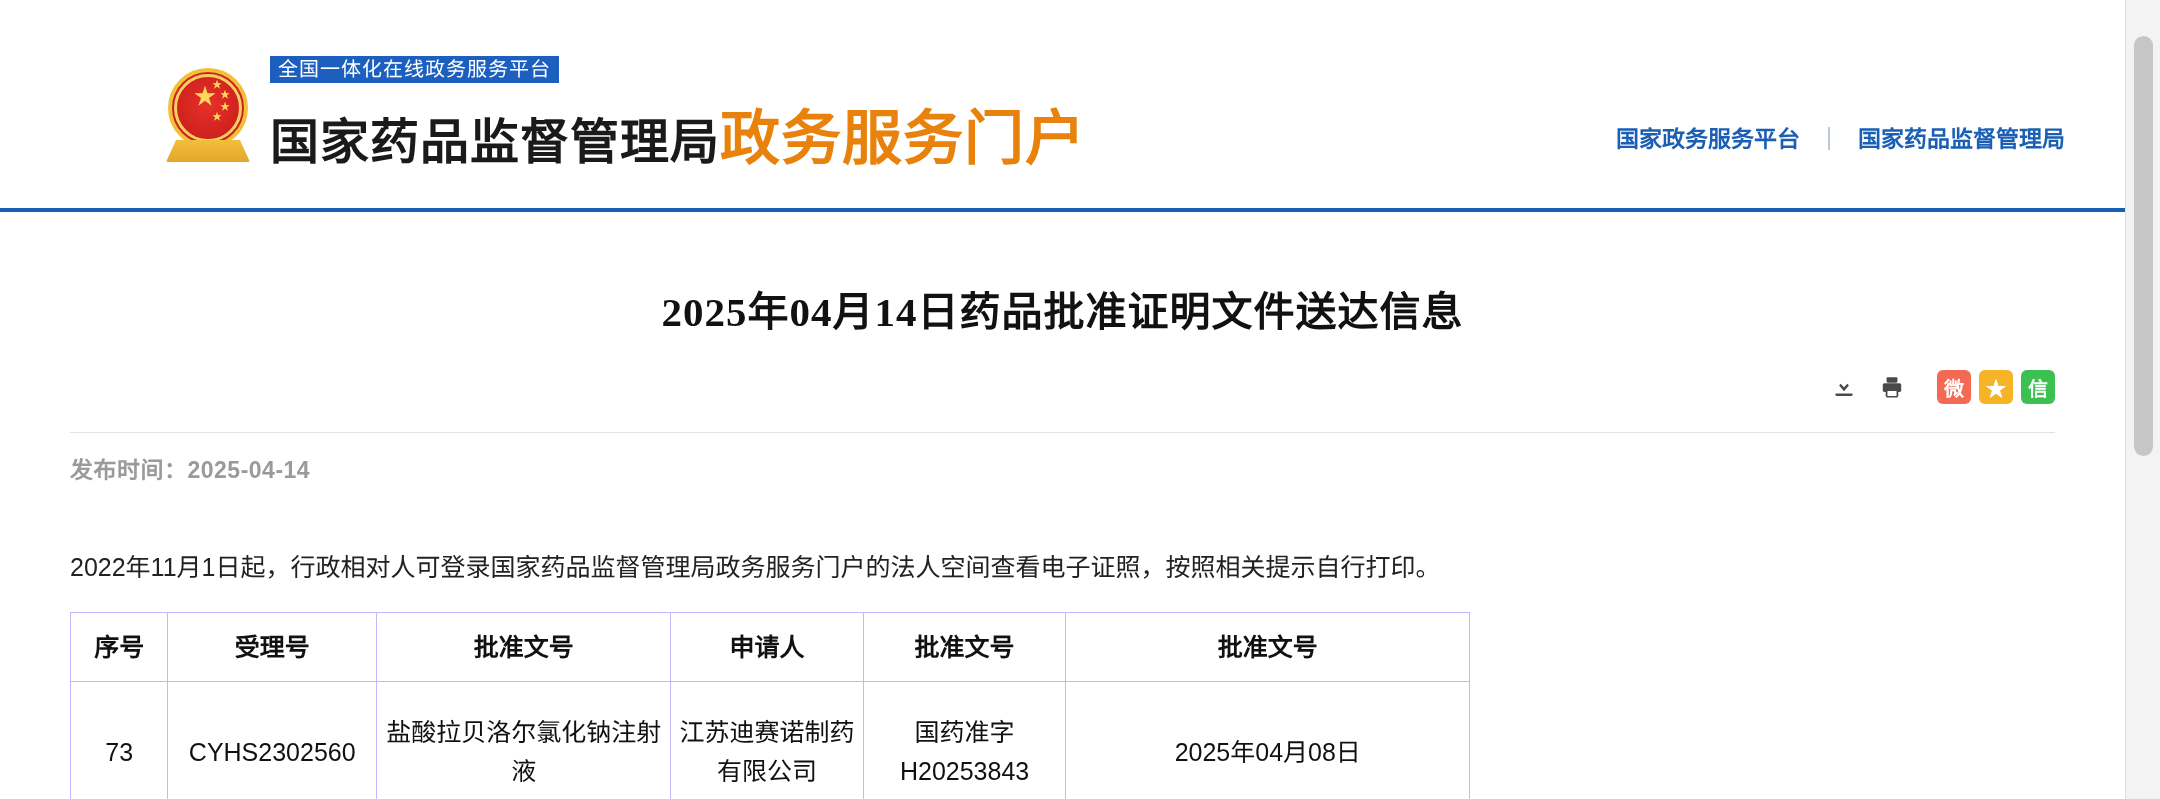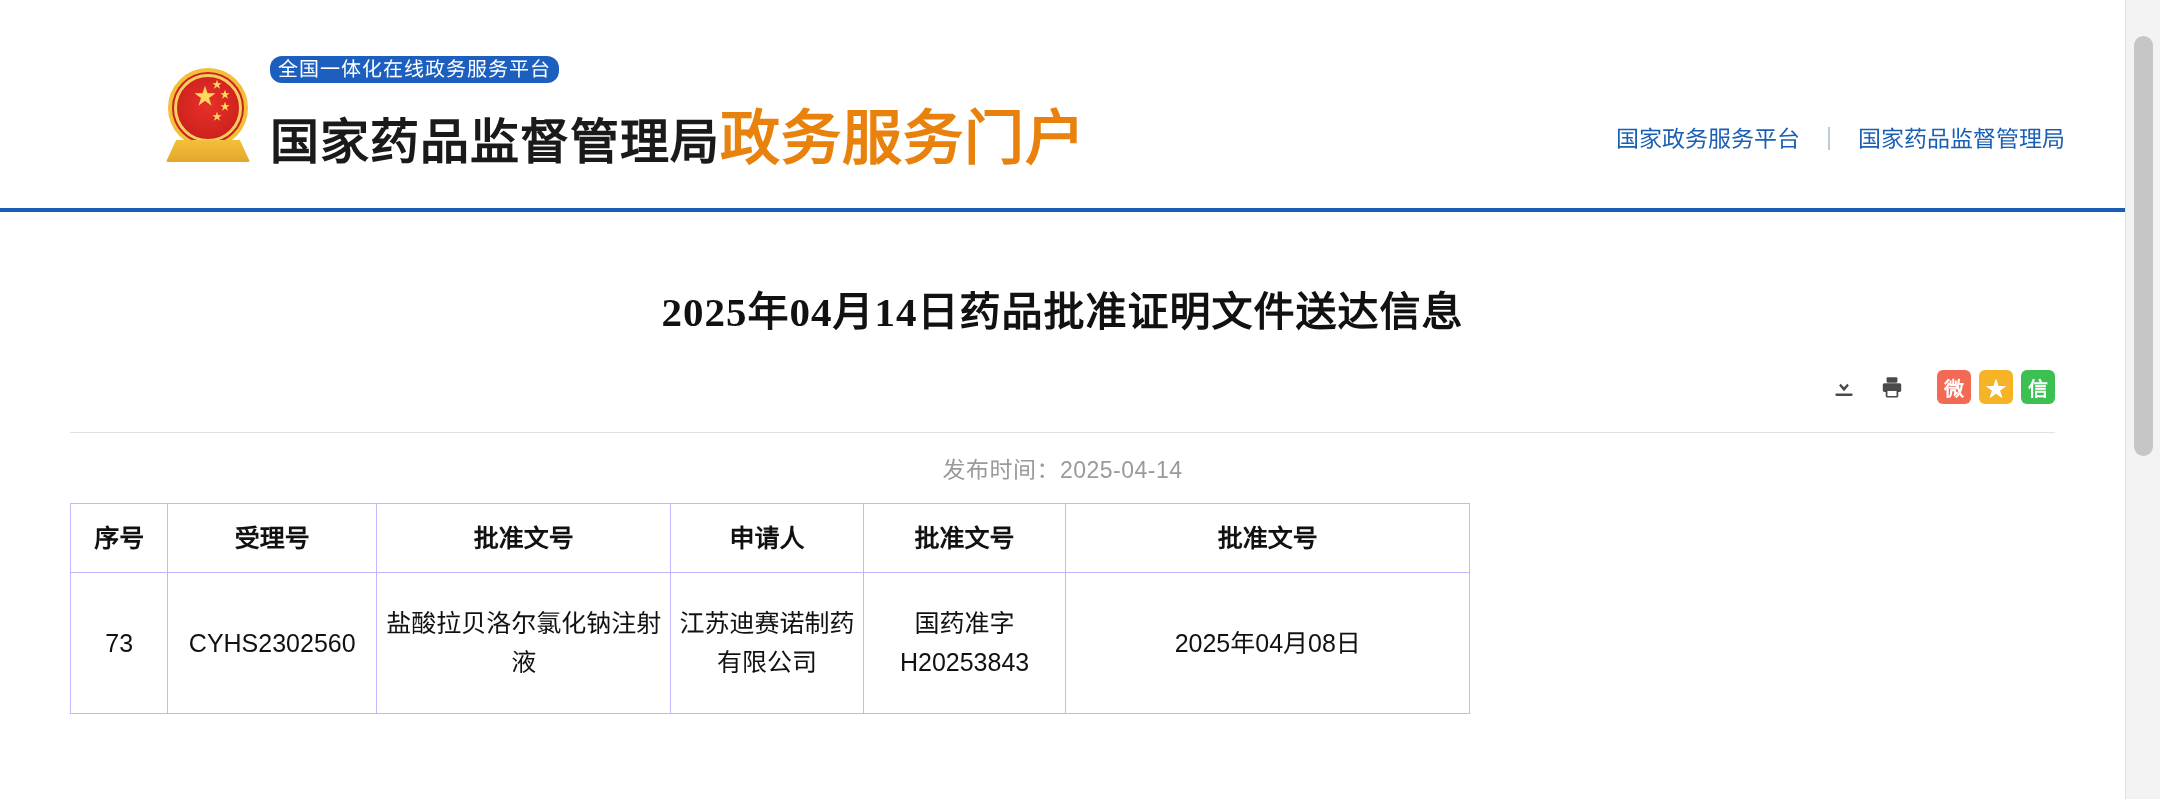--- a/index.html
+++ b/index.html
@@ -98,21 +98,20 @@
   .brand-text { position: relative; }
   .platform-tag {
     display: inline-block;
     background: #1c5fbf;
     color: #fff;
     font-size: 20px;
     letter-spacing: 1px;
     padding: 3px 8px 4px;
     line-height: 1;
     margin-bottom: 6px;
-    border-radius: 12px;
   }
   .brand-line {
     display: flex;
     align-items: baseline;
     white-space: nowrap;
   }
   .brand-main {
     font-family: "Liberation Serif", serif;
     font-weight: bold;
     font-size: 49px;
@@ -132,20 +131,21 @@
     top: 120px;
     display: flex;
     align-items: center;
     font-size: 23px;
     color: #1a5fb4;
     white-space: nowrap;
   }
   .header-links a {
     color: #1a5fb4;
     text-decoration: none;
+    font-weight: bold;
   }
   .header-links .sep {
     color: #b9c6d6;
     margin: 0 26px;
   }
   .header-rule {
     position: absolute;
     left: 0;
     top: 208px;
     width: 2125px;
@@ -209,25 +209,26 @@
   }
   .soc-weibo { background: #f26a54; }
   .soc-fav   { background: #f5b325; }
   .soc-wechat{ background: #3cc051; }
 
   .divider {
     border-top: 1px solid #e2e2e2;
     margin-top: 6px;
   }
   .pubtime {
-    text-align: center;
+    text-align: left;
     color: #9a9a9a;
     font-size: 23px;
     margin-top: 18px;
     letter-spacing: .5px;
+    font-weight: bold;
   }
   .intro {
     margin-top: 62px;
     font-size: 25px;
     color: #222;
     line-height: 1.6;
   }
 
   
   table.doc-table {
@@ -341,20 +342,21 @@
         </span>
       </div>
     </div>
 
     <div class="divider"></div>
 
     <div class="pubtime">
       <span>发布时间：</span><span>2025-04-14</span>
     </div>
 
+    <p class="intro">2022年11月1日起，行政相对人可登录国家药品监督管理局政务服务门户的法人空间查看电子证照，按照相关提示自行打印。</p>
 
     <table class="doc-table">
       <colgroup>
         <col class="col-0">
           <col class="col-1">
           <col class="col-2">
         <col class="col-3">
           <col class="col-4">
           <col class="col-5">
       </colgroup>

